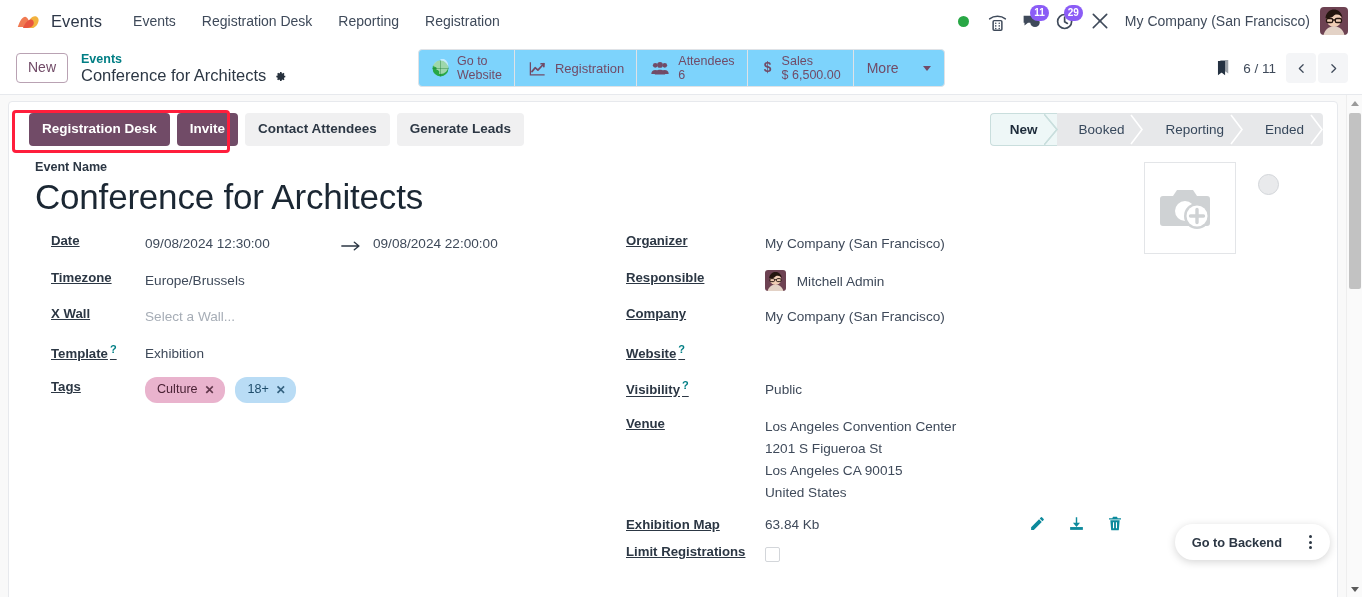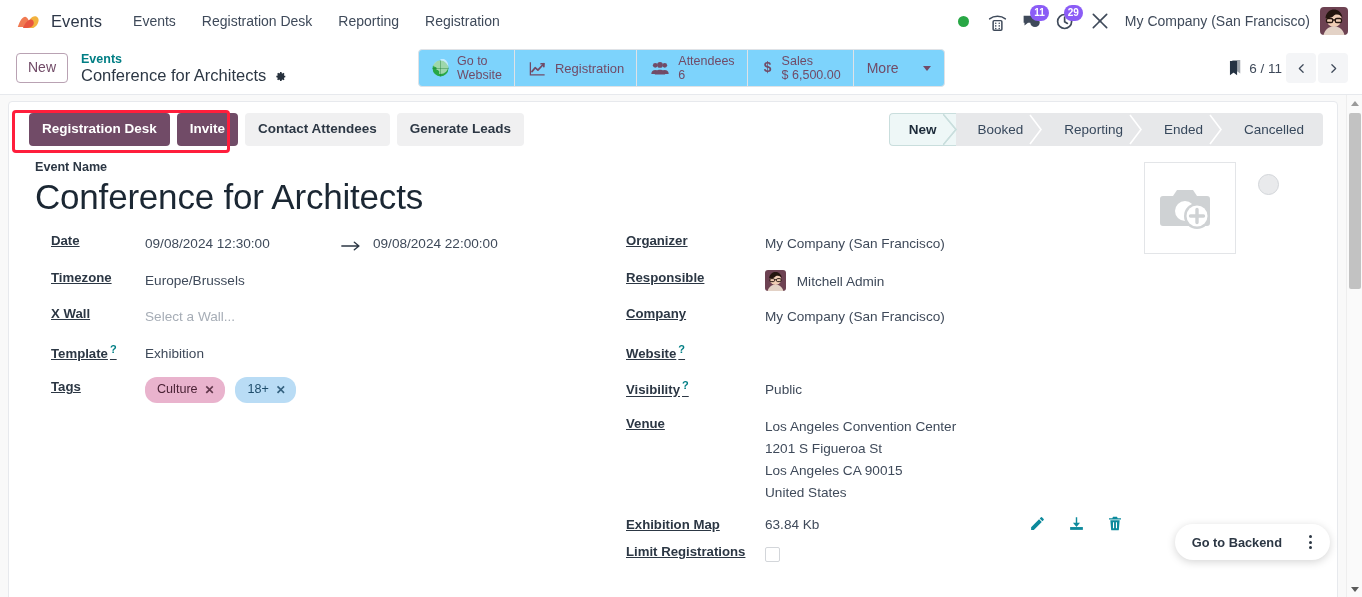--- a/index.html
+++ b/index.html
@@ -115,21 +115,21 @@
   .more-btn {
     display: flex; align-items: center; gap: 24px; padding: 0 13px;
     font-size: 14px; color: #714b67; cursor: pointer;
   }
   .caret-dn {
     width: 0; height: 0; border-left: 4.5px solid transparent;
     border-right: 4.5px solid transparent; border-top: 5.5px solid #714b67;
   }
 
   .pager {
-    margin-left: auto; display: flex; align-items: center; gap: 4px;
+    margin-left: auto; display: flex; align-items: center; gap: 10px;
   }
   .bookmark-ico { cursor: pointer; display: flex; color: #253242; }
   .pager-count { font-size: 13.5px; color: #3f4a5a; white-space: nowrap; }
   .pager-btns { display: flex; gap: 2px; }
   .pager-btn {
     width: 30px; height: 30px; border-radius: 4px; background: #f4f5f7;
     display: flex; align-items: center; justify-content: center;
     cursor: pointer; color: #3f4a5a;
   }
 
@@ -537,23 +537,20 @@
           </span>
         </div>
         <div class="st-item">
           <span>Ended</span>
           <span class="chev">
             <svg viewBox="0 0 14 33" preserveAspectRatio="none">
                 <path d="M1 2l11 14.5L1 31" fill="none" stroke="#ffffff" stroke-width="1.6"></path>
               </svg>
           </span>
         </div>
-        <div class="st-item">
-          <span>Cancelled</span>
-        </div>
       </div>
     </div>
 
     <div class="form-body">
 
       <div class="img-block">
         <div class="img-ph">
           <svg width="62" height="52" viewBox="0 0 62 52">
             <path d="M4 14h10l4-6h16l4 6h10a3 3 0 013 3v24a3 3 0 01-3 3H4a3 3 0 01-3-3V17a3 3 0 013-3z" fill="#cfd2d4"></path>
             <circle cx="26" cy="29" r="10" fill="#ffffff"></circle>

